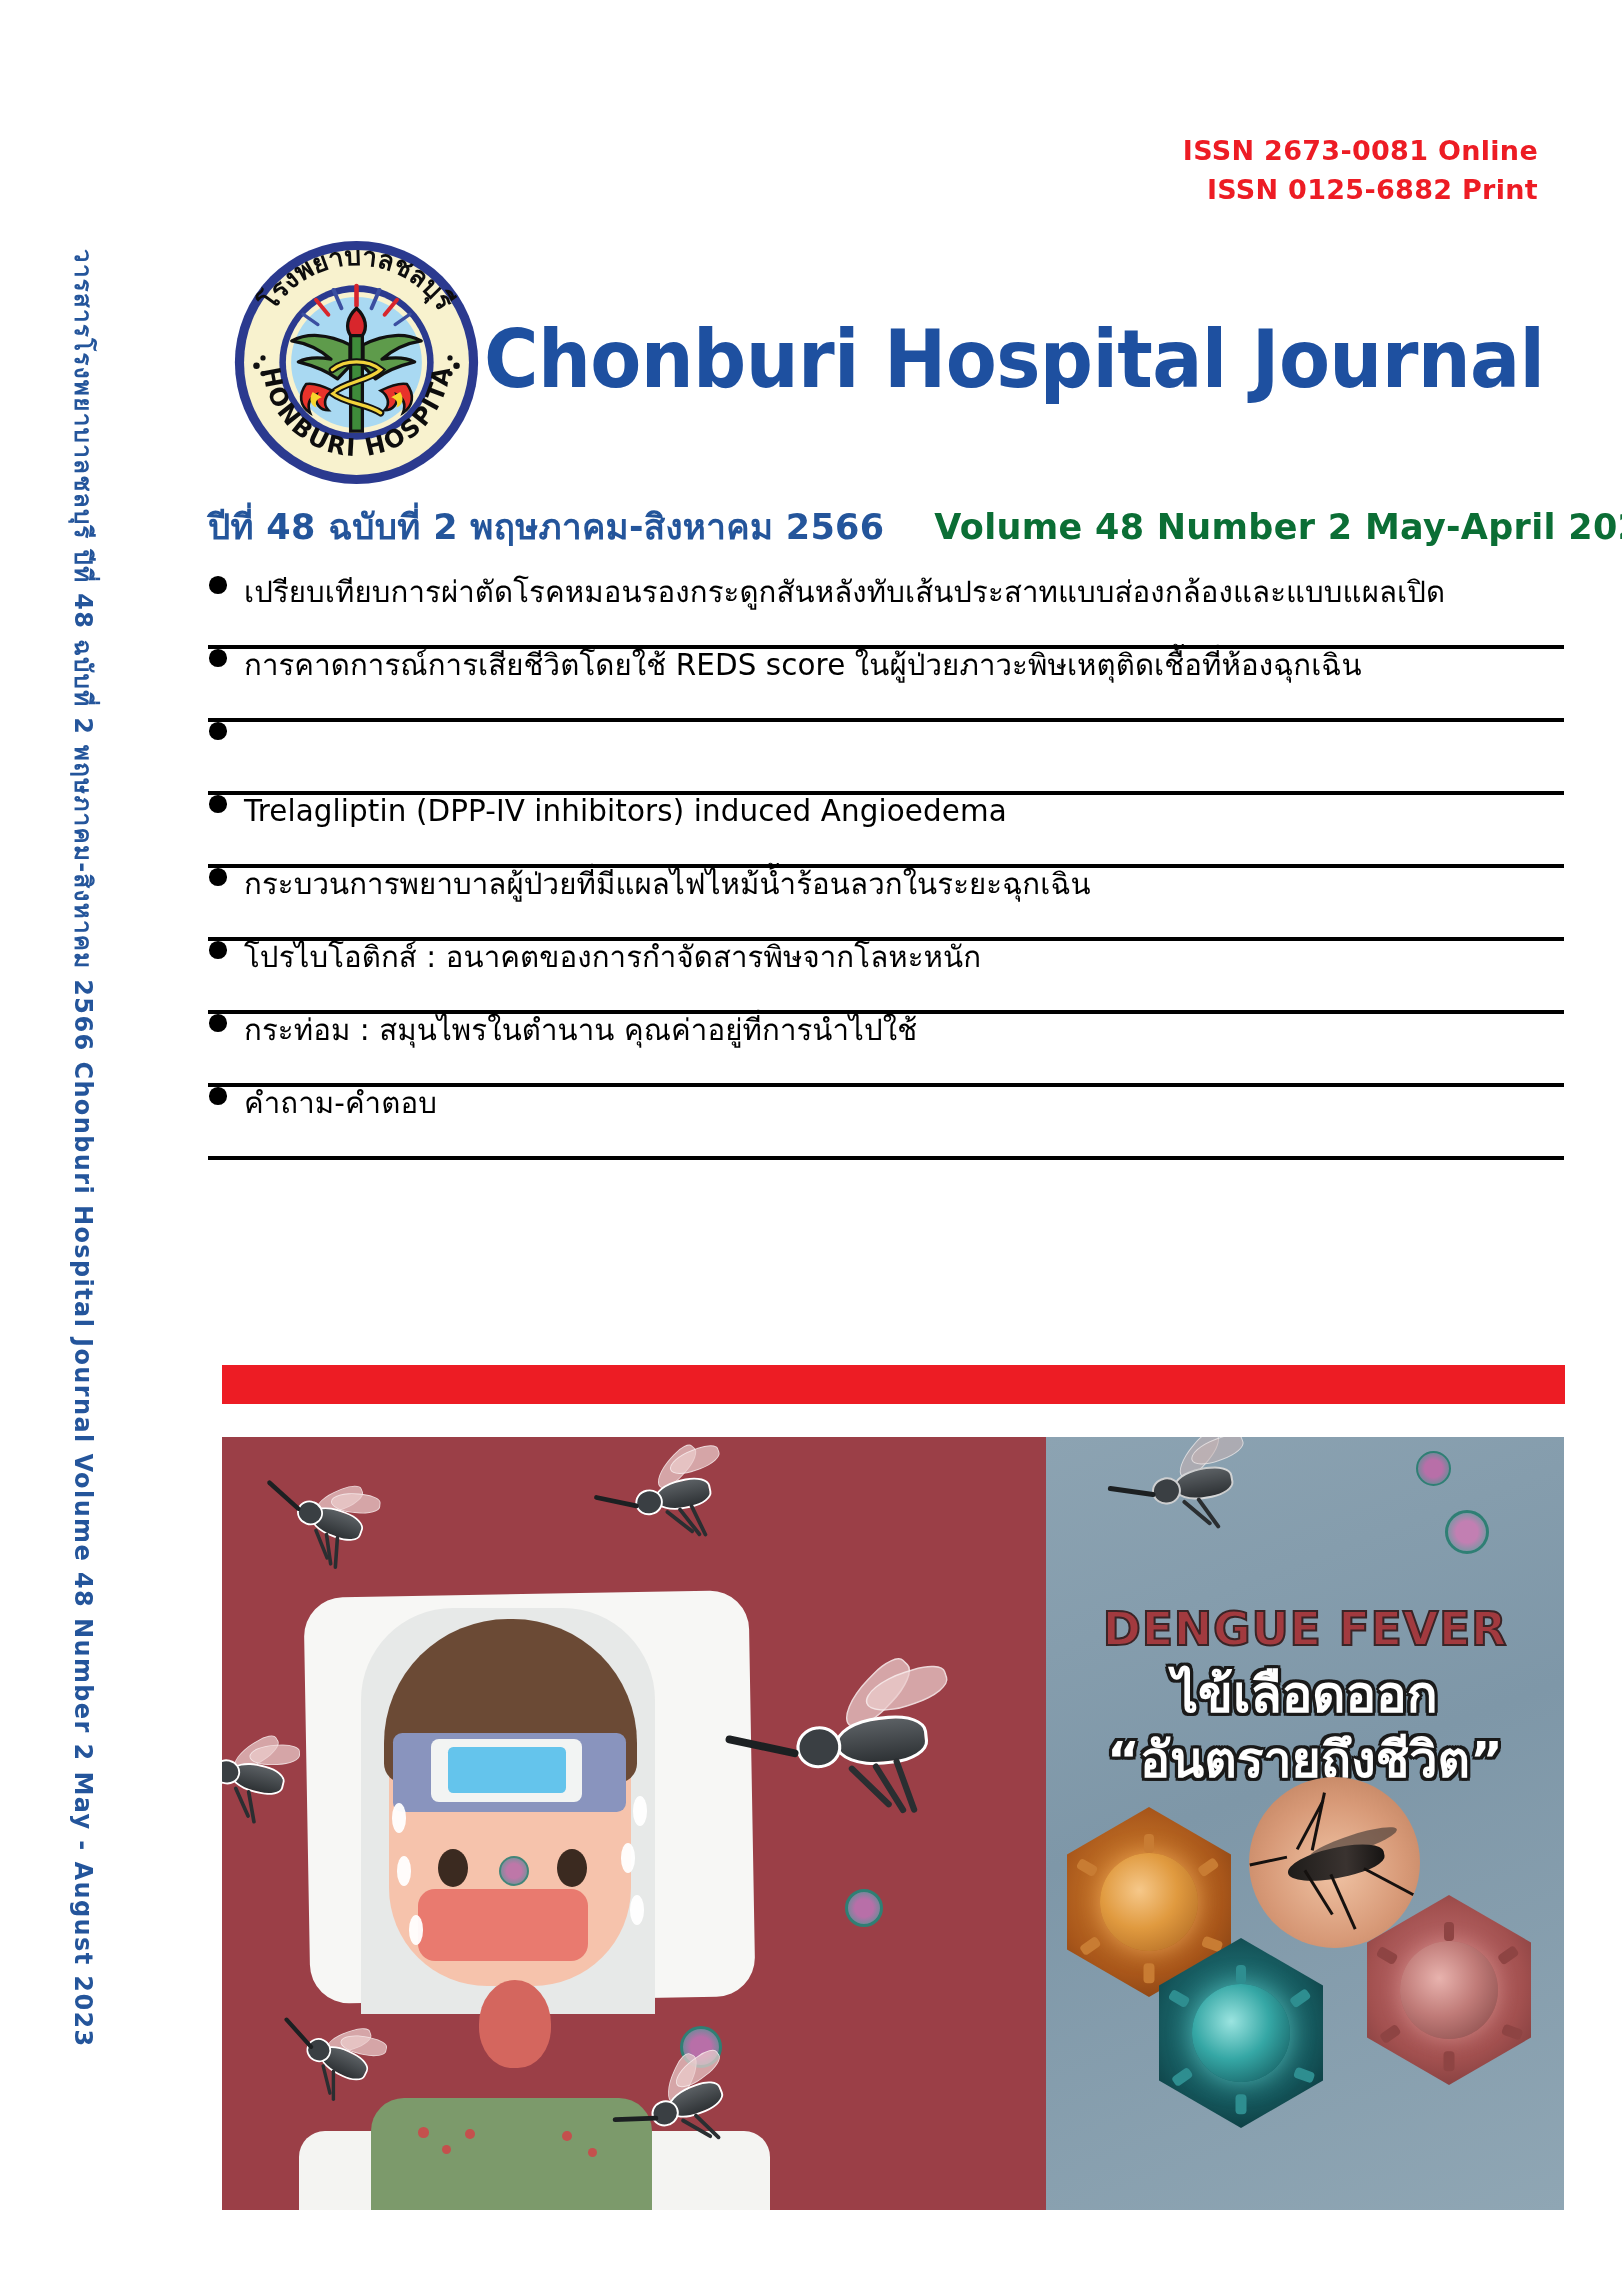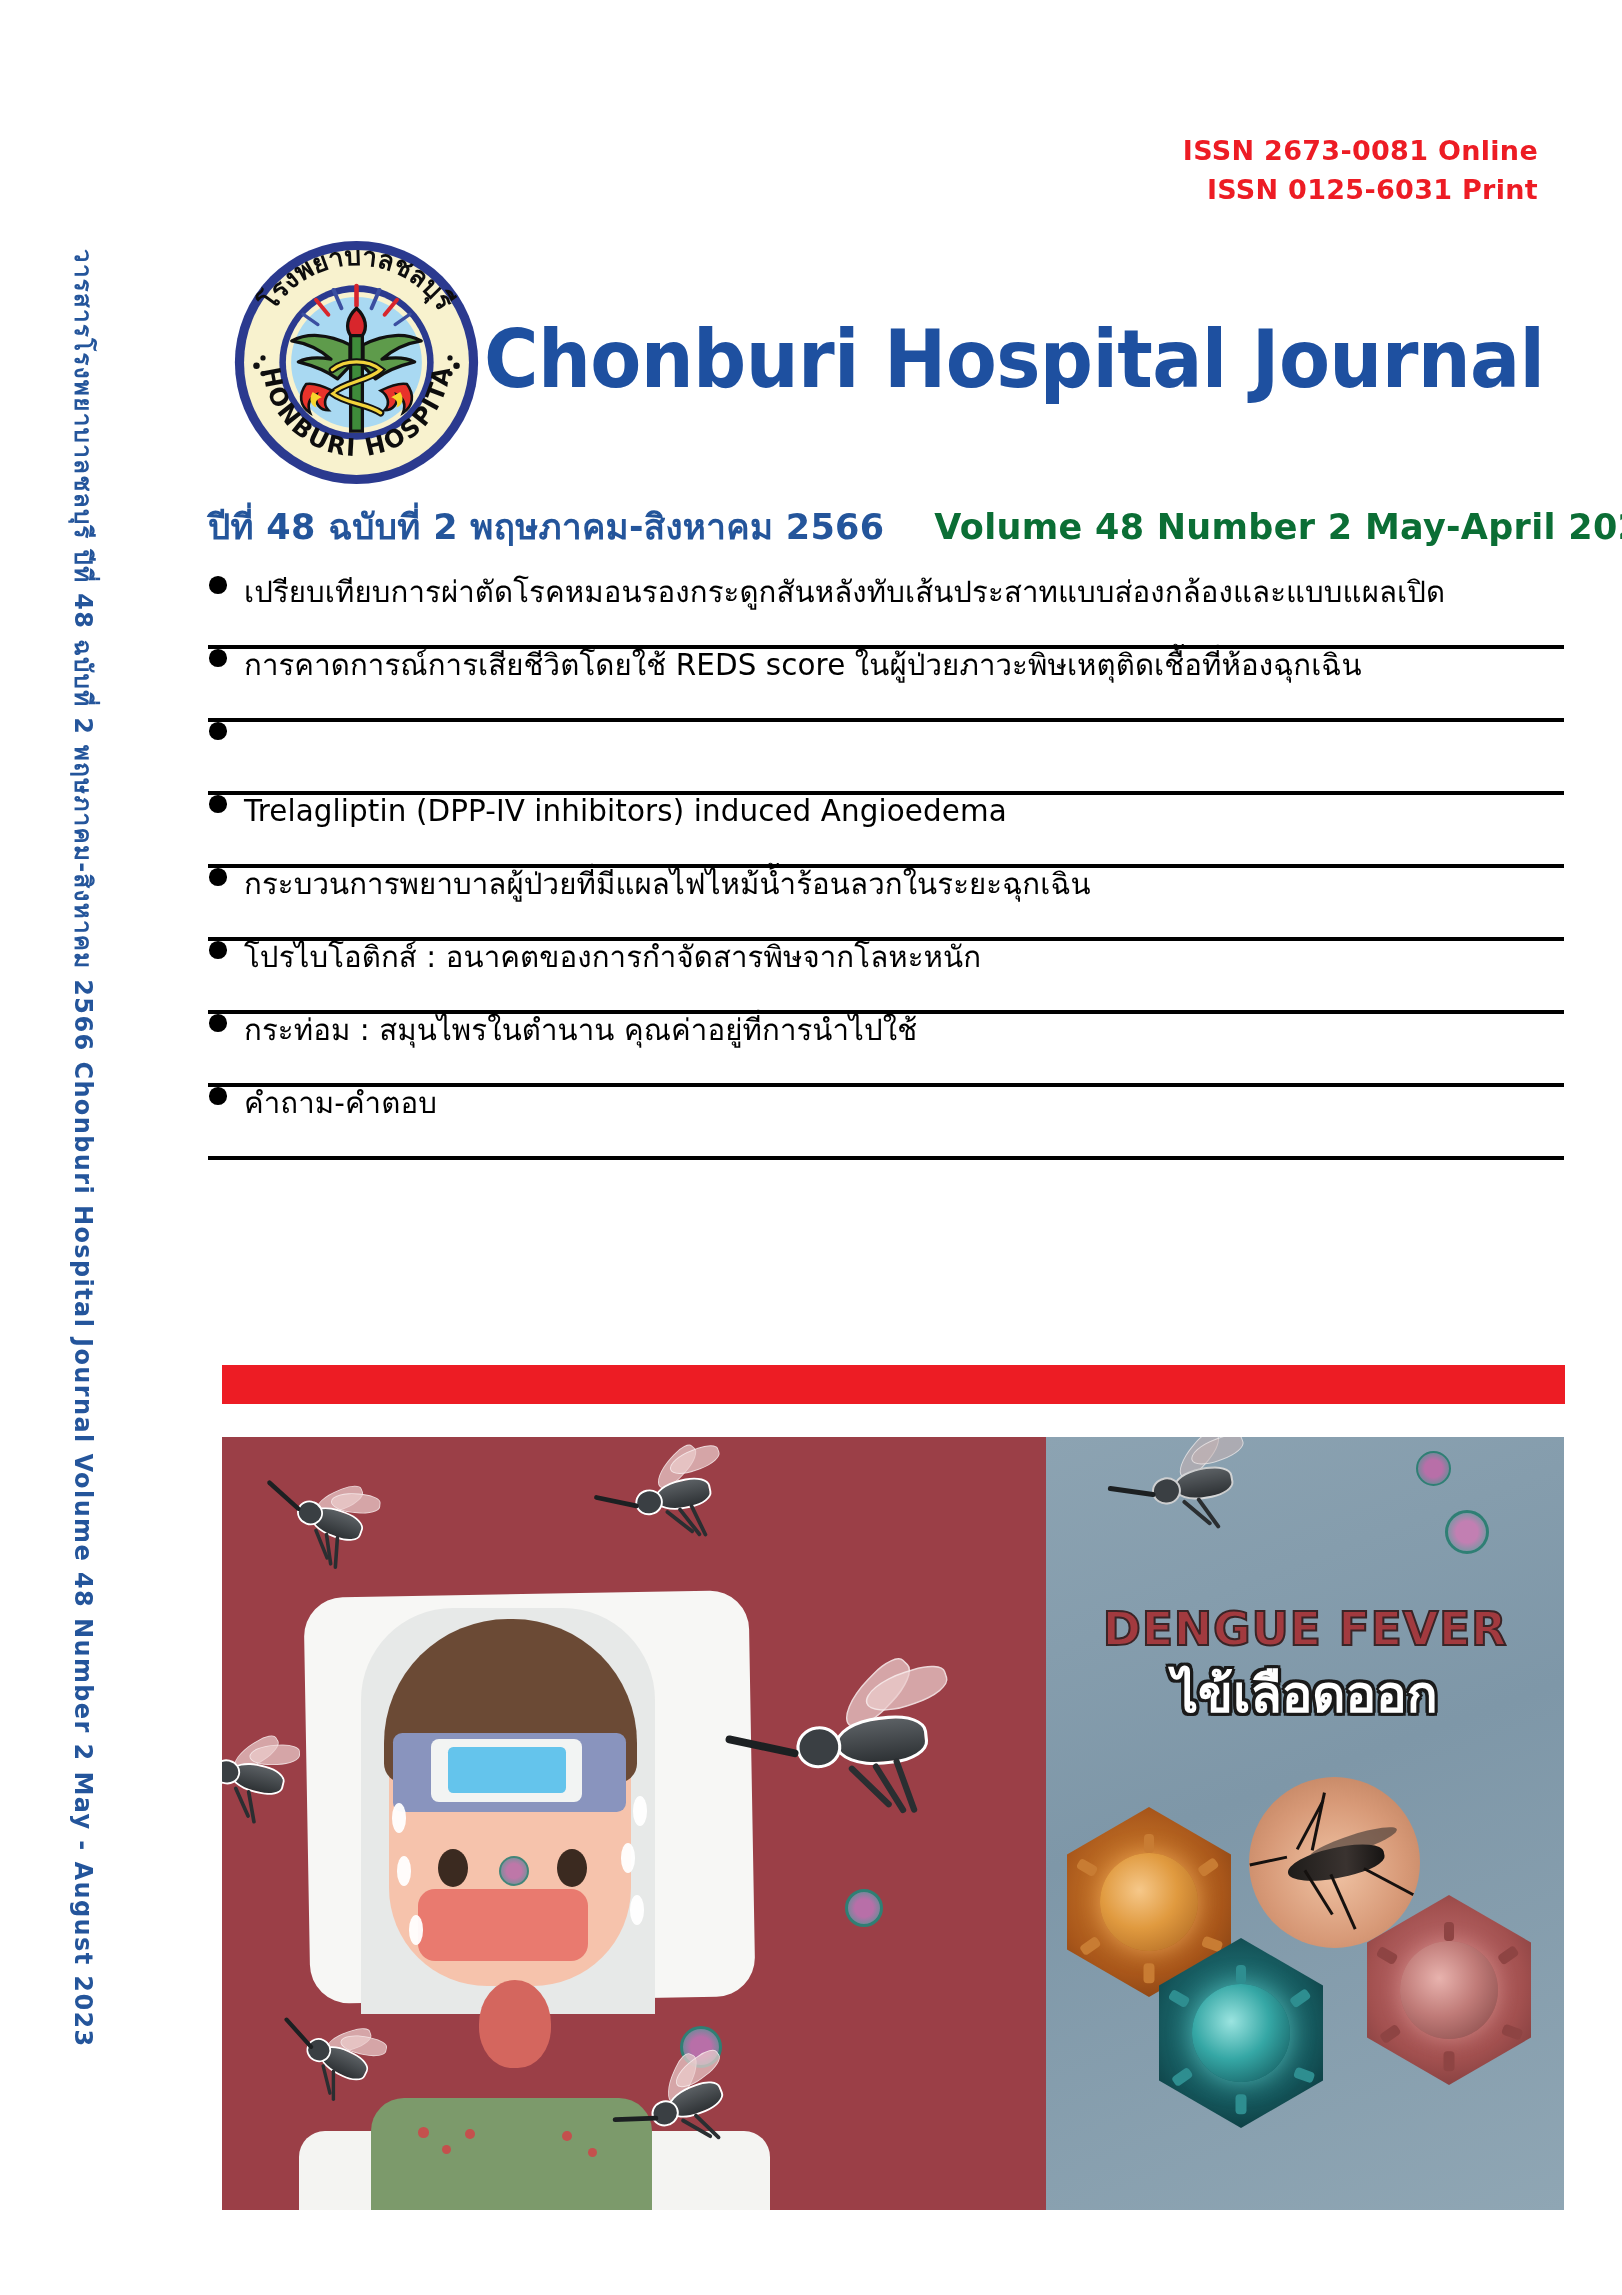--- a/index.html
+++ b/index.html
@@ -312,21 +312,21 @@
 <body>
 
 <div class="page">
 
   <div class="spine">
     <div class="spine-text">วารสารโรงพยาบาลชลบุรี ปีที่ 48 ฉบับที่ 2 พฤษภาคม-สิงหาคม 2566    Chonburi Hospital Journal Volume 48 Number 2 May - August 2023</div>
   </div>
 
   <div class="issn-block">
     <div>ISSN 2673-0081  Online</div>
-    <div>ISSN 0125-6031  Print</div>
+    <div>ISSN 0125-6882  Print</div>
   </div>
 
   <div class="masthead">
 
     <div class="logo-wrap">
       <svg class="seal" viewBox="0 0 390 390">
         <defs>
           <path id="arcTop" d="M 46 195 A 149 149 0 0 1 344 195" fill="none"></path>
           <path id="arcBot" d="M 52 195 A 143 143 0 0 0 338 195" fill="none"></path>
         </defs>
@@ -537,20 +537,21 @@
         <div class="mz-prob" style="left:-41px;top:23.6px;transform:rotate(18deg);"></div>
         <div class="mz-leg" style="left:33px;top:35px;transform:rotate(50deg);"></div>
         <div class="mz-leg" style="left:48px;top:35px;transform:rotate(64deg);"></div>
       </div>
 
       <div class="virus-dot" style="left:370px;top:14.4px;width:35px;height:35px;background:radial-gradient(circle,#B86FA8 40%,#3E9C90 100%);border:2.6px solid #2F7F74;"></div>
       <div class="virus-dot" style="left:399px;top:73px;width:44px;height:44px;background:radial-gradient(circle,#C27FB2 40%,#46A89A 100%);border:3.3px solid #2F7F74;"></div>
 
       <div class="dengue-en">DENGUE FEVER</div>
       <div class="dengue-th1">ไข้เลือดออก</div>
+      <div class="dengue-th2">“อันตรายถึงชีวิต”</div>
 
       <div class="hex" style="left:21px;top:370px;background:radial-gradient(circle at 45% 45%,#D98B34 0%,#A8561A 60%,#6E3410 100%);">
         <div class="core" style="background:radial-gradient(circle at 40% 38%,#F6C88A 0%,#E09A3F 45%,#A8611E 100%);box-shadow:0 0 21px rgba(255,190,110,.55);"></div>
         <div class="spike" style="left:50%;top:14%;margin-left:-5.2px;background:#C87C33;transform:rotate(0deg);"></div>
         <div class="spike" style="left:78%;top:24%;background:#C87C33;transform:rotate(55deg);"></div>
         <div class="spike" style="left:80%;top:60%;background:#C87C33;transform:rotate(110deg);"></div>
         <div class="spike" style="left:50%;top:72%;margin-left:-5.2px;background:#C87C33;transform:rotate(180deg);"></div>
         <div class="spike" style="left:16%;top:60%;background:#C87C33;transform:rotate(235deg);"></div>
         <div class="spike" style="left:14%;top:24%;background:#C87C33;transform:rotate(300deg);"></div>
       </div>

